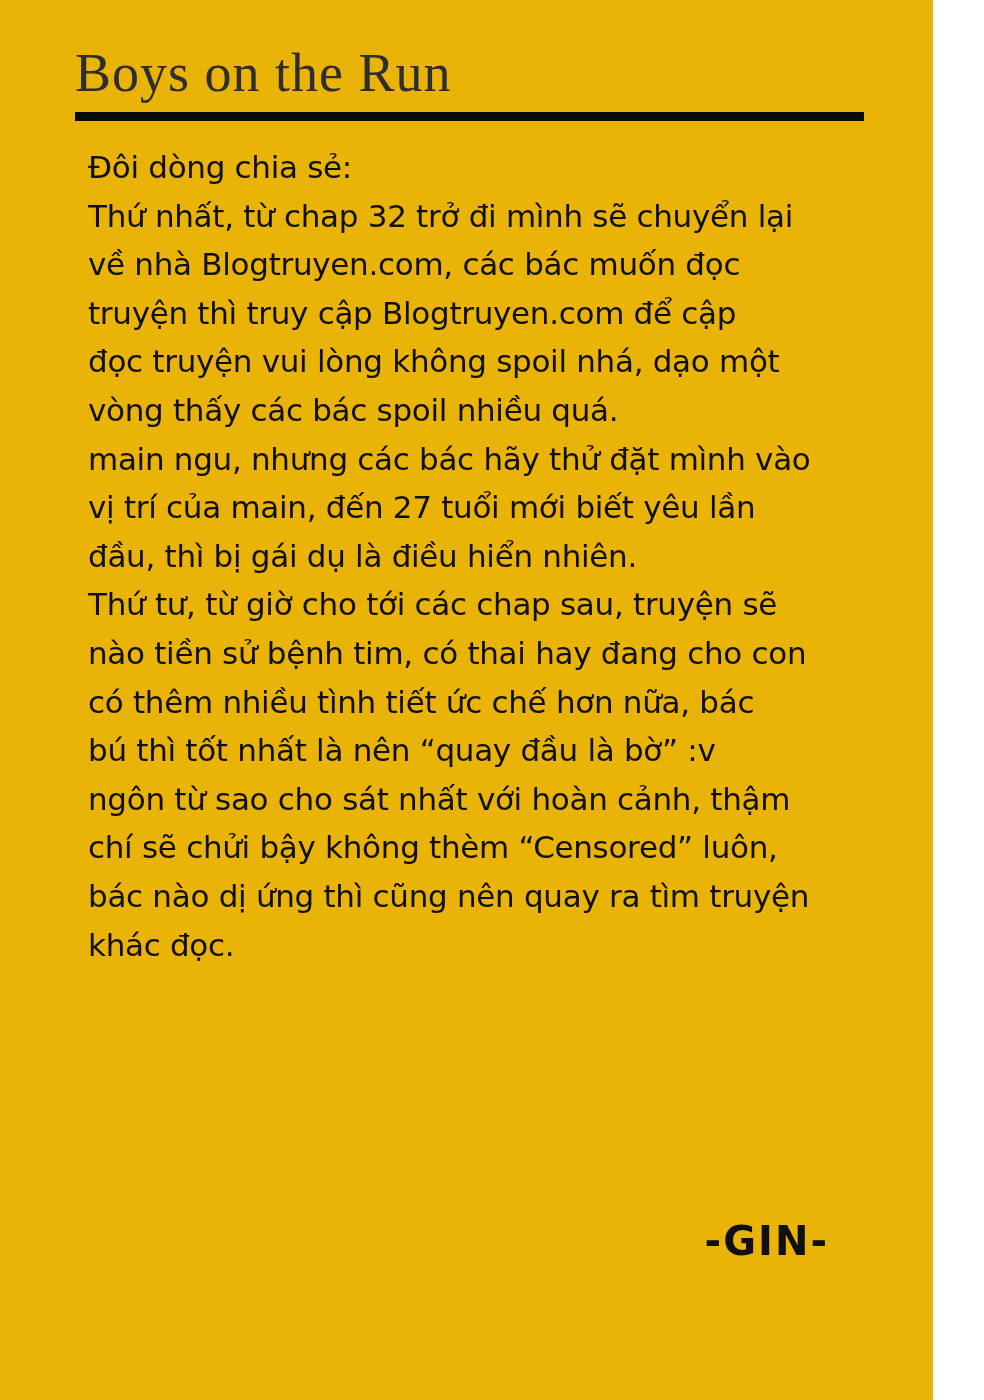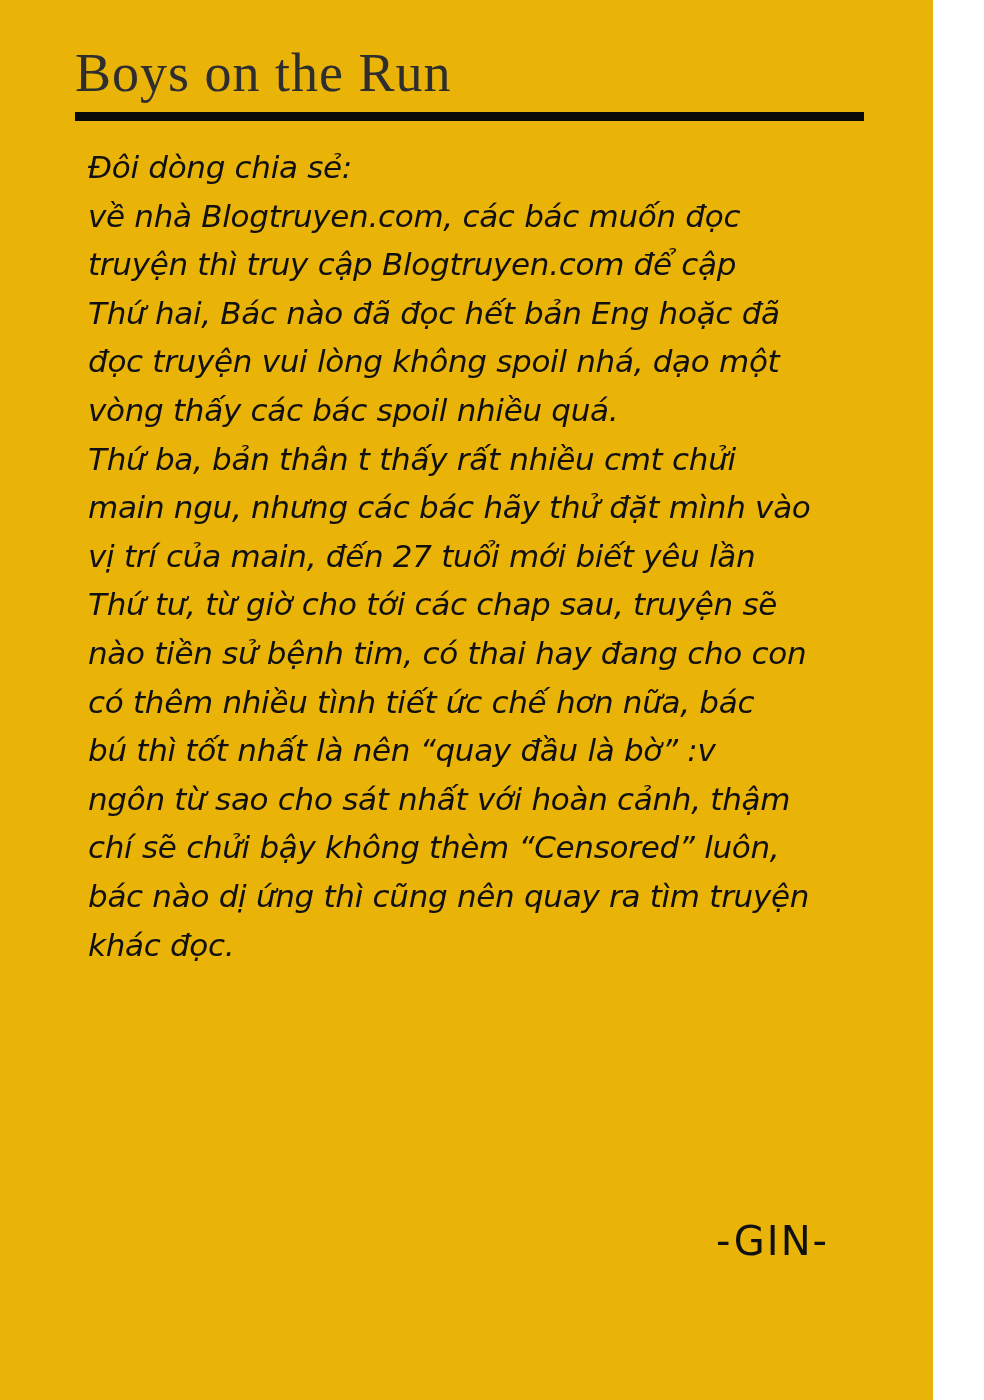--- a/index.html
+++ b/index.html
@@ -40,51 +40,50 @@
     top: 143px;
     width: 830px;
     font-size: 31px;
     line-height: 48.6px;
     letter-spacing: -0.3px;
     color: #101010;
     font-weight: 500;
   }
   .note .note-line {
     white-space: nowrap;
-    font-style: italic;
   }
   .signature {
     position: absolute;
     right: 104px;
     top: 1218px;
     font-size: 40px;
-    font-weight: normal;
+    font-weight: bold;
     letter-spacing: 2px;
     color: #101010;
     white-space: nowrap;
   }
 </style>
 </head>
 <body>
 
 <div class="page">
   <div class="title">Boys on the Run</div>
 
   <div class="title-rule"></div>
 
   <div class="note">
       <div class="note-line">Đôi dòng chia sẻ:</div>
+      <div class="note-line">Thứ nhất, từ chap 32 trở đi mình sẽ chuyển lại</div>
       <div class="note-line">về nhà Blogtruyen.com, các bác muốn đọc</div>
       <div class="note-line">truyện thì truy cập Blogtruyen.com để cập</div>
-      <div class="note-line">Thứ hai, Bác nào đã đọc hết bản Eng hoặc đã</div>
       <div class="note-line">đọc truyện vui lòng không spoil nhá, dạo một</div>
       <div class="note-line">vòng thấy các bác spoil nhiều quá.</div>
-      <div class="note-line">Thứ ba, bản thân t thấy rất nhiều cmt chửi</div>
       <div class="note-line">main ngu, nhưng các bác hãy thử đặt mình vào</div>
       <div class="note-line">vị trí của main, đến 27 tuổi mới biết yêu lần</div>
+      <div class="note-line">đầu, thì bị gái dụ là điều hiển nhiên.</div>
       <div class="note-line">Thứ tư, từ giờ cho tới các chap sau, truyện sẽ</div>
       <div class="note-line">nào tiền sử bệnh tim, có thai hay đang cho con</div>
       <div class="note-line">có thêm nhiều tình tiết ức chế hơn nữa, bác</div>
       <div class="note-line">bú thì tốt nhất là nên “quay đầu là bờ” :v</div>
       <div class="note-line">ngôn từ sao cho sát nhất với hoàn cảnh, thậm</div>
       <div class="note-line">chí sẽ chửi bậy không thèm “Censored” luôn,</div>
       <div class="note-line">bác nào dị ứng thì cũng nên quay ra tìm truyện</div>
       <div class="note-line">khác đọc.</div>
     </div>
 

